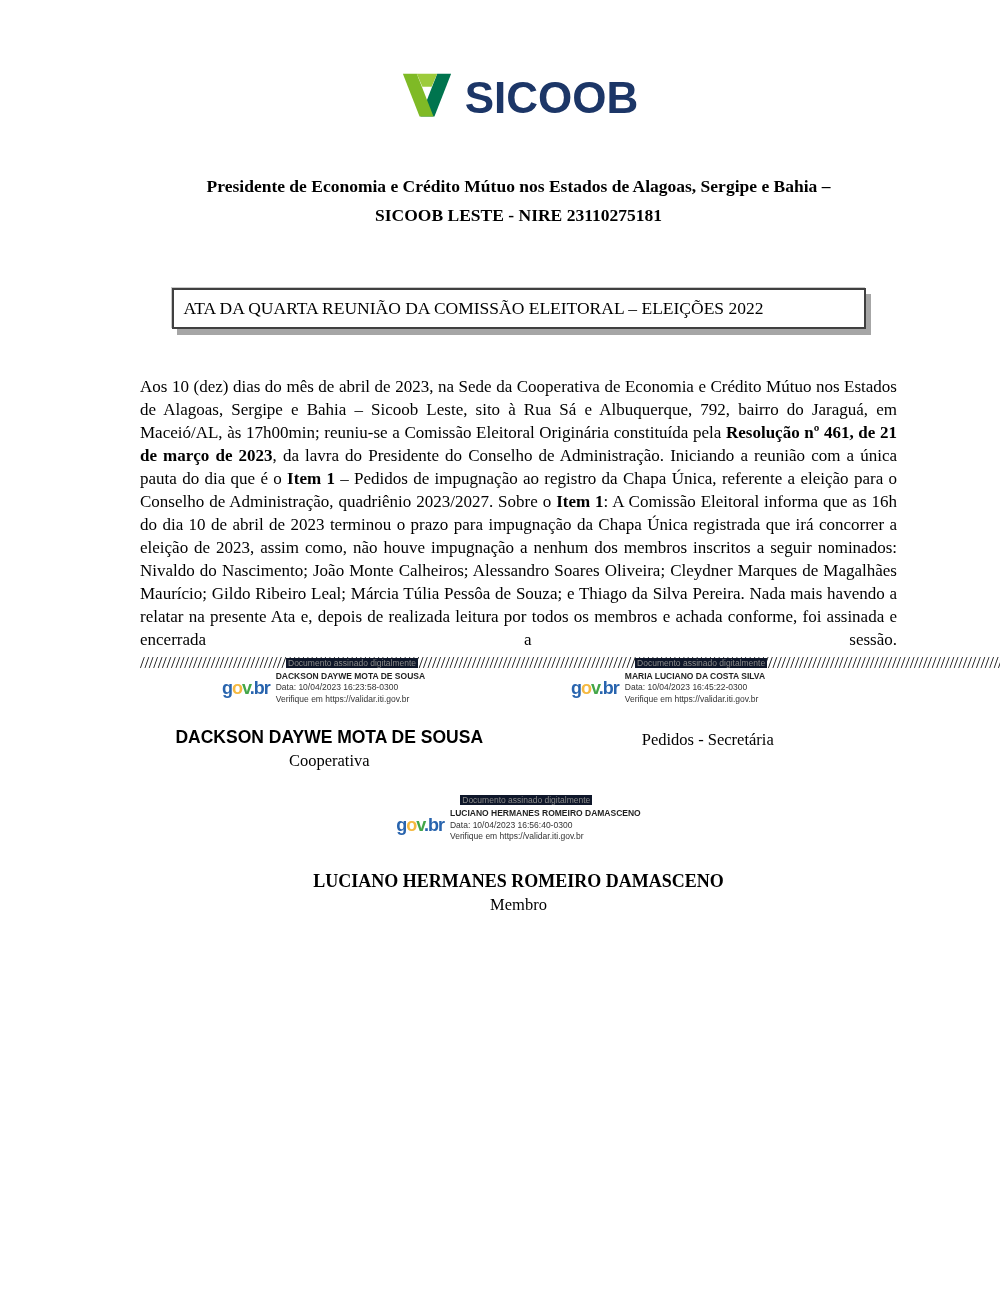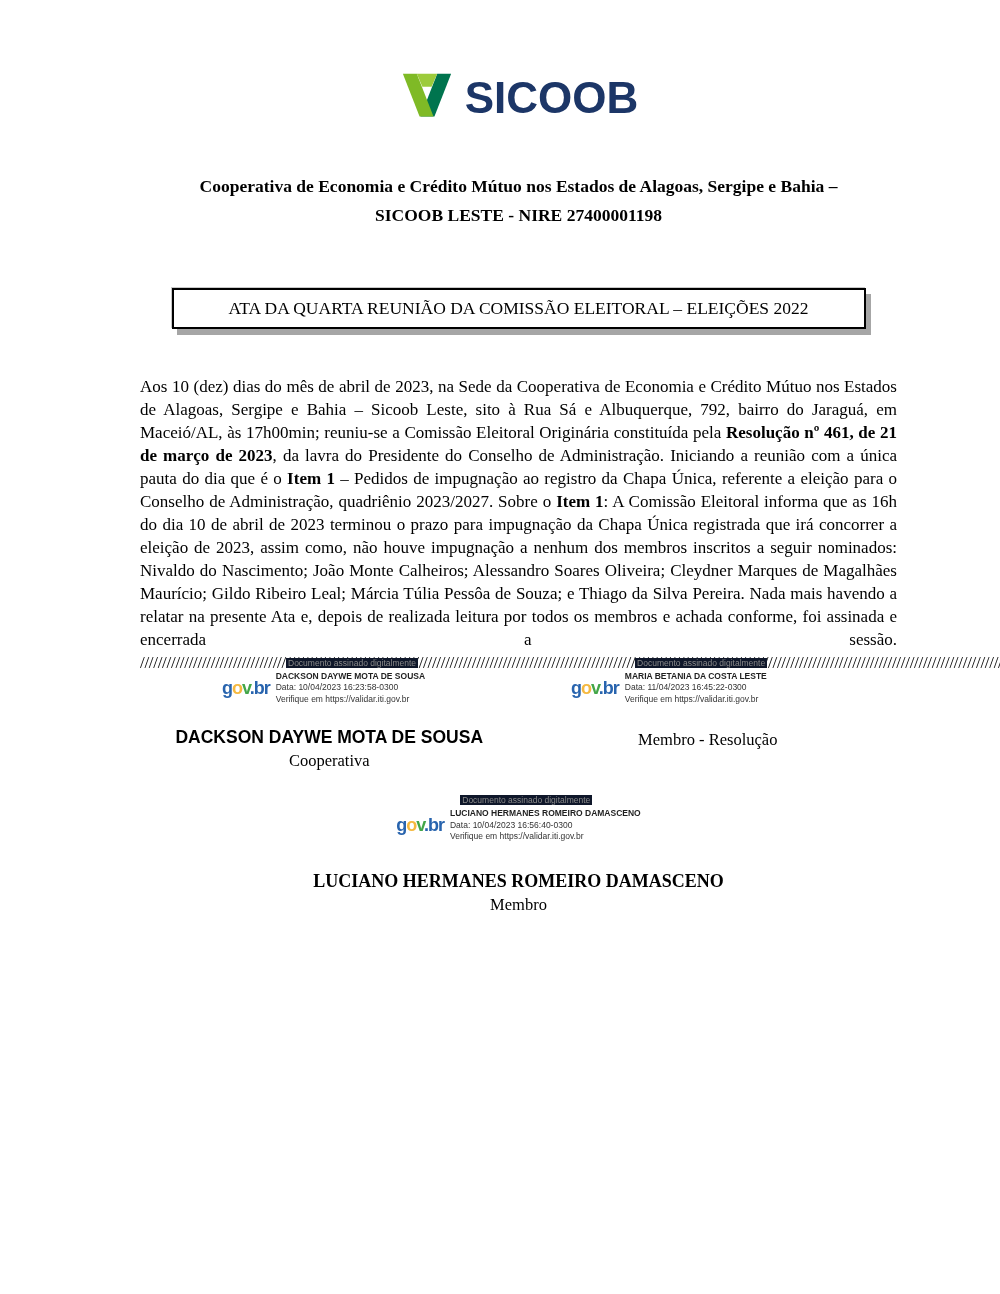--- a/index.html
+++ b/index.html
@@ -17,22 +17,22 @@
     font-size:44px;color:#1c3667;letter-spacing:0px;line-height:1;
   }
   
   .doc-header{
     text-align:center;font-weight:bold;font-size:17.5px;line-height:1.65;
     margin-bottom:58px;
   }
   
   .title-box{
     width:694px;margin:0 auto 46px auto;box-sizing:border-box;
-    border:2px solid #000000;box-shadow:5px 6px 0 #a6a6a6, -1px -1px 0 #c9c9c9;
-    padding:8px 10px;text-align:center;font-size:17.5px;background:#fff;
+    border:2px solid #404040;box-shadow:5px 6px 0 #a6a6a6, -1px -1px 0 #c9c9c9;
+    padding:8px 10px;font-size:17.5px;background:#fff;
   }
   
   .body-par{
     font-size:17px;line-height:23px;text-align:justify;margin:0 0 0 0;
   }
   .seg-bold{font-weight:bold;}
   .seg-slashes{word-break:break-all;letter-spacing:-0.3px;}
   
   .stamps-row{display:flex;margin:-16px 0 0 80px;gap:142px;position:relative;}
   .stamp{display:inline-block;}
@@ -70,22 +70,22 @@
       <svg width="56" height="52" viewBox="0 0 60 56" aria-hidden="true">
         <polygon points="56,4 41,4 23,50 38,50" fill="#00744e"></polygon>
         <polygon points="4,4 19,4 37,50 22,50" fill="#7fba26"></polygon>
         <polygon points="19,4 25,18 35,18 41,4" fill="#9ccb3b"></polygon>
       </svg>
     </span>
     <span class="wordmark">SICOOB</span>
   </div>
 
   <div class="doc-header">
-    <span>Cooperativa de Economia e Crédito Mútuo nos Estados de Alagoas, Sergipe e Bahia –</span><br>
-    <span>SICOOB LESTE - NIRE 27400001198</span>
+    <span>Presidente de Economia e Crédito Mútuo nos Estados de Alagoas, Sergipe e Bahia –</span><br>
+    <span>SICOOB LESTE - NIRE 23110275181</span>
   </div>
 
   <div class="title-box">
     <span>ATA DA QUARTA REUNIÃO DA COMISSÃO ELEITORAL – ELEIÇÕES 2022</span>
   </div>
 
   <p class="body-par"><span>Aos 10 (dez) dias do mês de abril de 2023, na Sede da Cooperativa de Economia e Crédito Mútuo nos Estados de Alagoas, Sergipe e Bahia – Sicoob Leste, sito à Rua Sá e Albuquerque, 792, bairro do Jaraguá, em Maceió/AL, às 17h00min; reuniu-se a Comissão Eleitoral Originária constituída pela </span><span class="seg-bold">Resolução nº 461, de 21 de março de 2023</span><span>, da lavra do Presidente do Conselho de Administração. Iniciando a reunião com a única pauta do dia que é o </span><span class="seg-bold">Item 1</span><span> – Pedidos de impugnação ao registro da Chapa Única, referente a eleição para o Conselho de Administração, quadriênio 2023/2027. Sobre o </span><span class="seg-bold">Item 1</span><span>: A Comissão Eleitoral informa que as 16h do dia 10 de abril de 2023 terminou o prazo para impugnação da Chapa Única registrada que irá concorrer a eleição de 2023, assim como, não houve impugnação a nenhum dos membros inscritos a seguir nominados: Nivaldo do Nascimento; João Monte Calheiros; Alessandro Soares Oliveira; Cleydner Marques de Magalhães Maurício; Gildo Ribeiro Leal; Márcia Túlia Pessôa de Souza; e Thiago da Silva Pereira. Nada mais havendo a relatar na presente Ata e, depois de realizada leitura por todos os membros e achada conforme, foi assinada e encerrada a sessão. </span><span class="seg-slashes">//////////////////////////////////////////////////////////////////////////////////////////////////////////////////////////////////////////////////////////////////////////////////////////////////////////////////</span></p>
 
   <div class="stamps-row">
 
@@ -99,35 +99,35 @@
           <div class="stamp-verify">Verifique em https://validar.iti.gov.br</div>
         </span>
       </div>
     </div>
 
     <div class="stamp">
       <div class="stamp-top">Documento assinado digitalmente</div>
       <div class="stamp-body">
         <span class="govbr"><span class="gb-g">g</span><span class="gb-o">o</span><span class="gb-v">v</span><span class="gb-br">.br</span></span>
         <span class="stamp-lines">
-          <div class="stamp-name">MARIA BETANIA DA COSTA LESTE</div>
-          <div class="stamp-date">Data: 11/04/2023 16:45:22-0300</div>
+          <div class="stamp-name">MARIA LUCIANO DA COSTA SILVA</div>
+          <div class="stamp-date">Data: 10/04/2023 16:45:22-0300</div>
           <div class="stamp-verify">Verifique em https://validar.iti.gov.br</div>
         </span>
       </div>
     </div>
   </div>
 
   <div class="names-row">
     <div class="name-block">
       <div class="signer-name sans">DACKSON DAYWE MOTA DE SOUSA</div>
       <div class="signer-role">Cooperativa</div>
     </div>
     <div class="name-block">
-      <div class="signer-role">Membro - Resolução</div>
+      <div class="signer-role">Pedidos - Secretária</div>
     </div>
   </div>
 
   <div class="center-stamp">
     <div class="stamp">
       <div class="stamp-top">Documento assinado digitalmente</div>
       <div class="stamp-body">
         <span class="govbr"><span class="gb-g">g</span><span class="gb-o">o</span><span class="gb-v">v</span><span class="gb-br">.br</span></span>
         <span class="stamp-lines">
           <div class="stamp-name">LUCIANO HERMANES ROMEIRO DAMASCENO</div>

